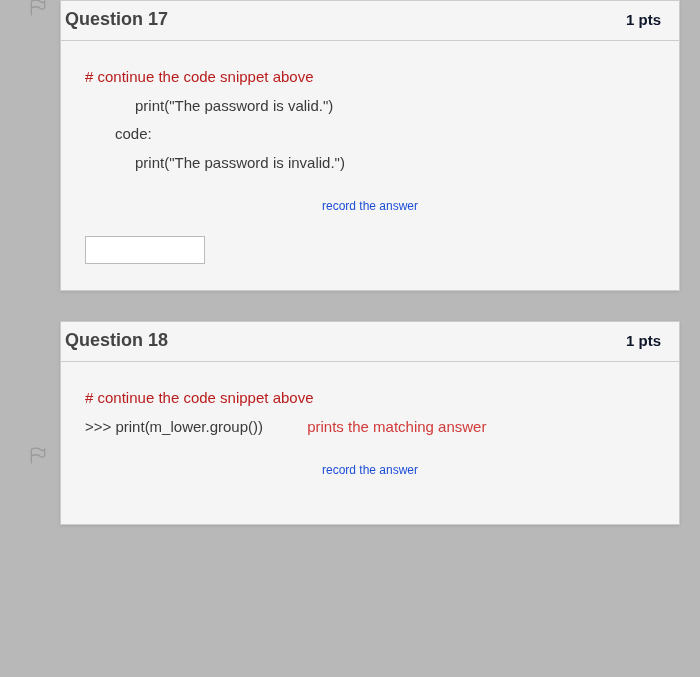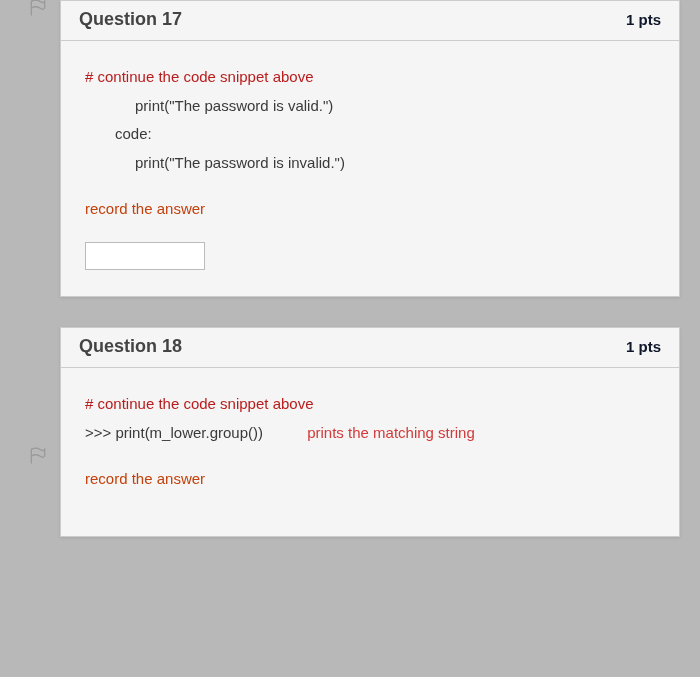--- a/index.html
+++ b/index.html
@@ -15,21 +15,21 @@
       background: #f5f5f5;
       margin: 0 20px 30px 60px;
       border: 1px solid #ccc;
       box-shadow: 0 1px 3px rgba(0,0,0,0.1);
     }
     .question-block.first { margin-top: 0; }
     .question-header {
       display: flex;
       justify-content: space-between;
       align-items: center;
-      padding: 8px 18px 10px 18px;
+      padding: 8px 18px 10px 4px;
       border-bottom: 1px solid #ccc;
     }
     .question-title {
       font-size: 18px;
       font-weight: 700;
       color: #444;
     }
     .question-pts {
       font-size: 15px;
       font-weight: 700;
@@ -39,24 +39,24 @@
       padding: 22px 24px 26px 24px;
       font-size: 15px;
       line-height: 1.9;
       color: #3a3a3a;
     }
     .comment { color: #b91c1c; }
     .annotation { color: #d13a3a; margin-left: 40px; }
     .indent1 { padding-left: 50px; }
     .indent2 { padding-left: 30px; }
     .prompt-label {
-      text-align: left;
+      text-align: center;
       padding: 18px 0 16px 0;
-      font-size: 15px;
-      color: #c2410c;
+      font-size: 12px;
+      color: #1d4ed8;
     }
     .answer-input {
       width: 120px;
       height: 28px;
       border: 1px solid #bbb;
       background: #fff;
       margin-top: 2px;
       font-size: 14px;
       padding: 2px 4px;
     }
@@ -104,19 +104,19 @@
 
   <div class="question-block">
     <div class="question-header">
       <span class="question-title">Question 18</span>
       <span class="question-pts">1 pts</span>
     </div>
     <div class="question-body">
       <div class="comment"># continue the code snippet above</div>
       <div>
         <span>&gt;&gt;&gt; print(m_lower.group())</span>
-        <span class="annotation">prints the matching string</span>
+        <span class="annotation">prints the matching answer</span>
       </div>
       <div class="prompt-label">record the answer</div>
     </div>
   </div>
 
 </div>
 
 </body></html>

